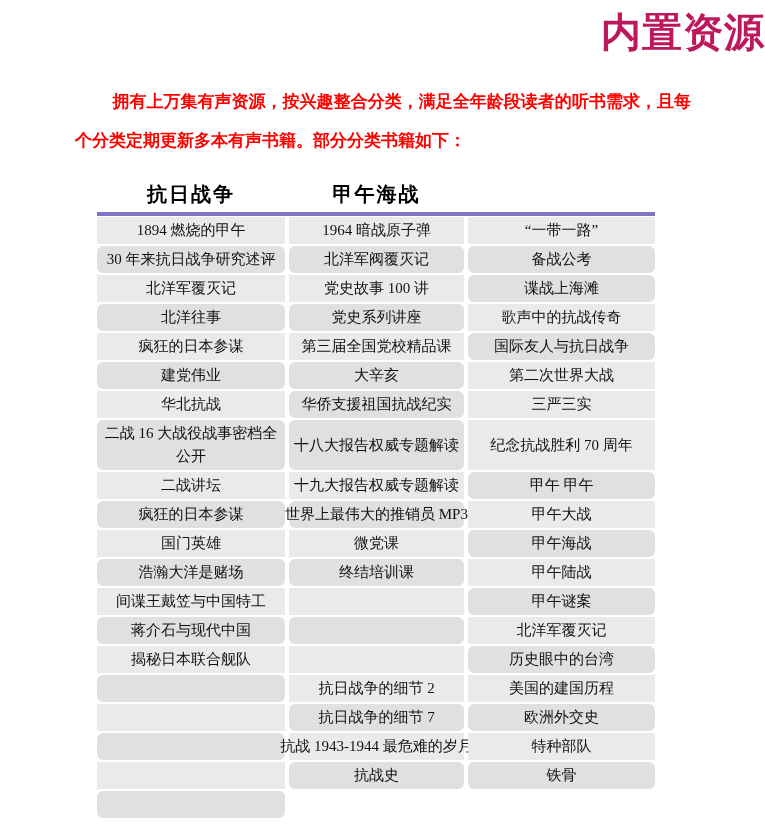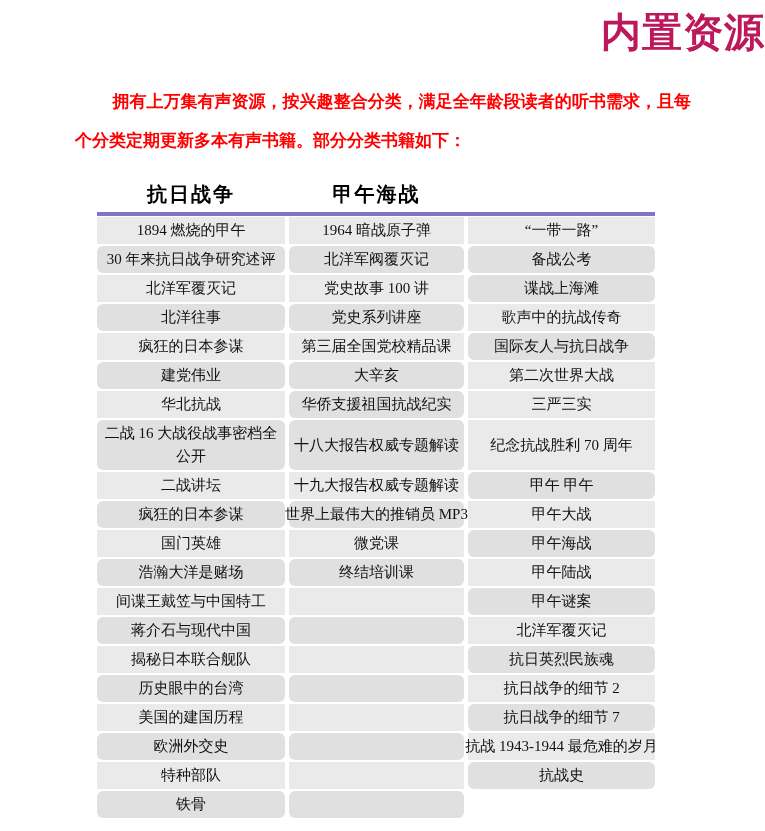--- a/index.html
+++ b/index.html
@@ -132,21 +132,20 @@
         <div class="cell col3 dark">终结培训课</div>
         <div class="cell col1 light">甲午陆战</div>
         <div class="cell col2 light">间谍王戴笠与中国特工</div>
         <div class="cell col3 light"></div>
         <div class="cell col1 dark">甲午谜案</div>
         <div class="cell col2 dark">蒋介石与现代中国</div>
         <div class="cell col3 dark"></div>
         <div class="cell col1 light">北洋军覆灭记</div>
         <div class="cell col2 light">揭秘日本联合舰队</div>
         <div class="cell col3 light"></div>
-        <div class="cell col1 dark">抗日英烈民族魂</div>
         <div class="cell col2 dark">历史眼中的台湾</div>
         <div class="cell col3 dark"></div>
         <div class="cell col1 light">抗日战争的细节 2</div>
         <div class="cell col2 light">美国的建国历程</div>
         <div class="cell col3 light"></div>
         <div class="cell col1 dark">抗日战争的细节 7</div>
         <div class="cell col2 dark">欧洲外交史</div>
         <div class="cell col3 dark"></div>
         <div class="cell col1 light">抗战 1943-1944 最危难的岁月</div>
         <div class="cell col2 light">特种部队</div>

